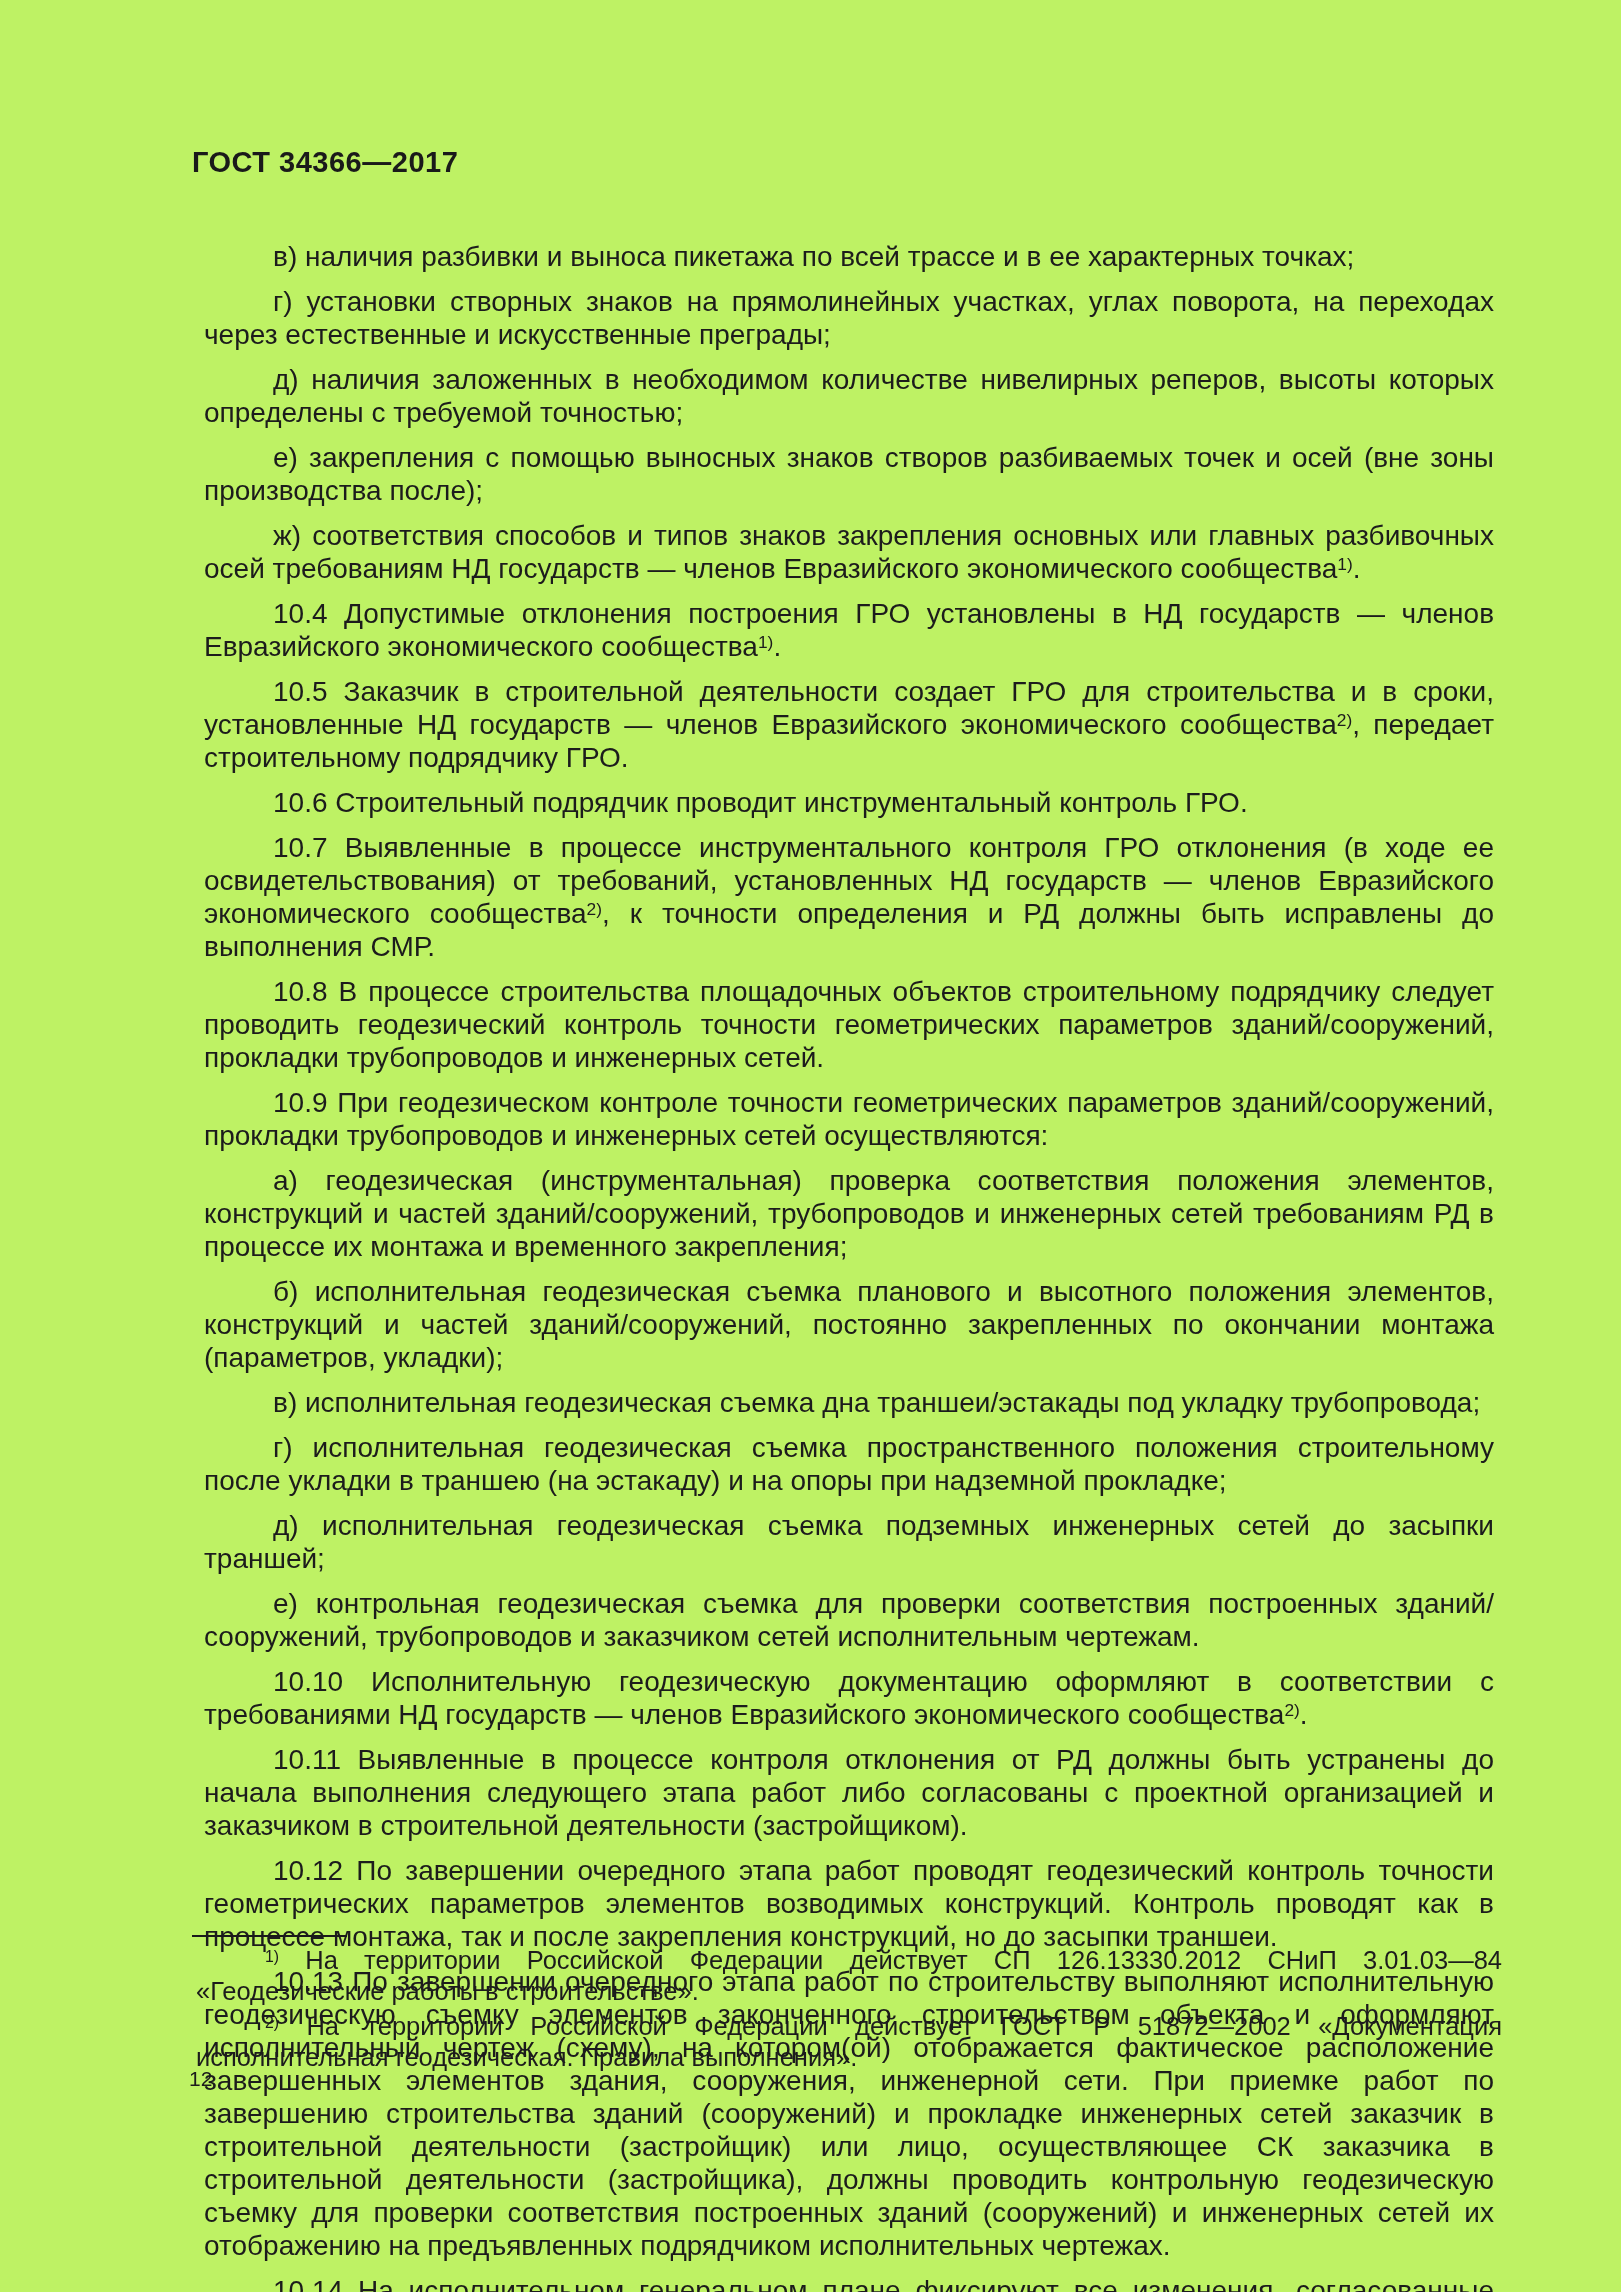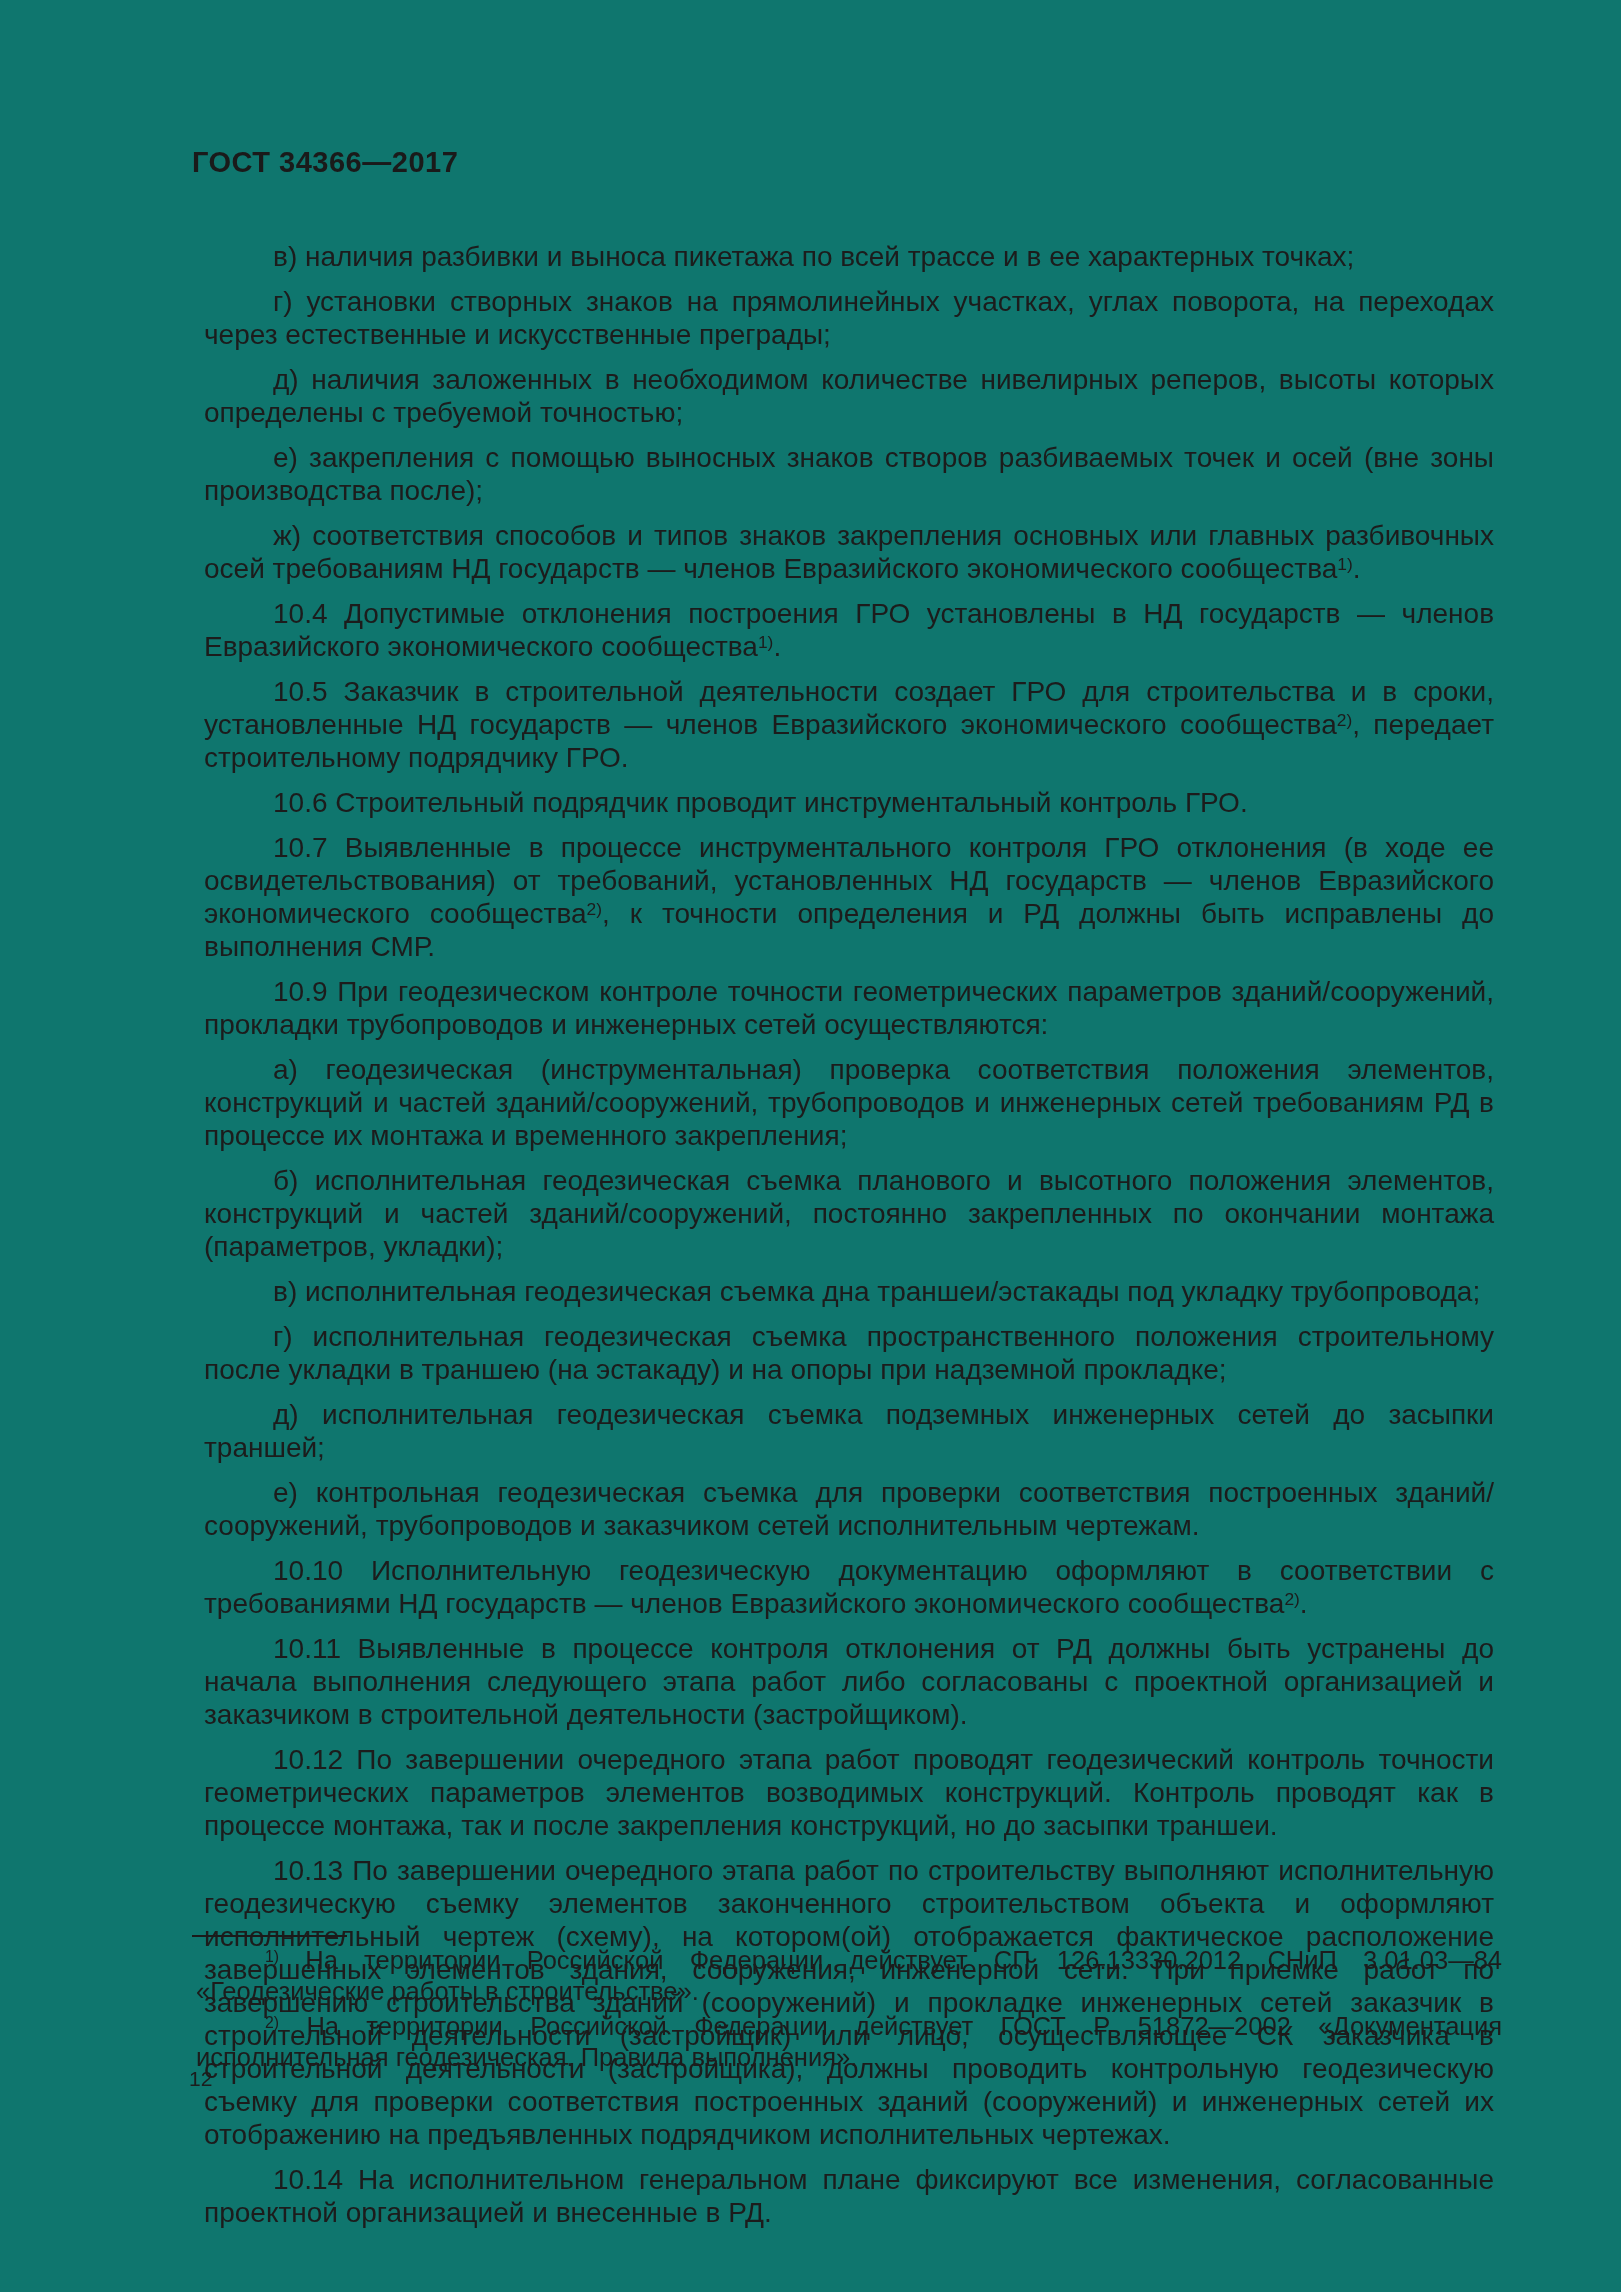--- a/index.html
+++ b/index.html
@@ -4,21 +4,21 @@
 <style>
   html, body {
     margin: 0;
     padding: 0;
     background: #ffffff;
   }
   .page {
     position: relative;
     width: 1621px;
     height: 2293px;
-    background: #0f766e;
+    background: #bef264;
     font-family: "Liberation Sans", "DejaVu Sans", sans-serif;
     color: #1c1c1c;
     overflow: hidden;
   }
   .doc-header {
     position: absolute;
     left: 192px;
     top: 147px;
     font-size: 29px;
     line-height: 31px;
@@ -86,20 +86,21 @@
   <div class="doc-body" id="doc-body">
       <p class="para">в) наличия разбивки и выноса пикетажа по всей трассе и в ее характерных точках;</p>
       <p class="para">г) установки створных знаков на прямолинейных участках, углах поворота, на переходах через естественные и искусственные преграды;</p>
       <p class="para">д) наличия заложенных в необходимом количестве нивелирных реперов, высоты которых определены с требуемой точностью;</p>
       <p class="para">е) закрепления с помощью выносных знаков створов разбиваемых точек и осей (вне зоны производства после);</p>
       <p class="para">ж) соответствия способов и типов знаков закрепления основных или главных разбивочных осей требованиям НД государств — членов Евразийского экономического сообщества<sup class="fnref">1)</sup>.</p>
       <p class="para">10.4 Допустимые отклонения построения ГРО установлены в НД государств — членов Евразийского экономического сообщества<sup class="fnref">1)</sup>.</p>
       <p class="para">10.5 Заказчик в строительной деятельности создает ГРО для строительства и в сроки, установленные НД государств — членов Евразийского экономического сообщества<sup class="fnref">2)</sup>, передает строительному подрядчику ГРО.</p>
       <p class="para">10.6 Строительный подрядчик проводит инструментальный контроль ГРО.</p>
       <p class="para">10.7 Выявленные в процессе инструментального контроля ГРО отклонения (в ходе ее освидетельствования) от требований, установленных НД государств — членов Евразийского экономического сообщества<sup class="fnref">2)</sup>, к точности определения и РД должны быть исправлены до выполнения СМР.</p>
+      <p class="para">10.8 В процессе строительства площадочных объектов строительному подрядчику следует проводить геодезический контроль точности геометрических параметров зданий/сооружений, прокладки трубопроводов и инженерных сетей.</p>
       <p class="para">10.9 При геодезическом контроле точности геометрических параметров зданий/сооружений, прокладки трубопроводов и инженерных сетей осуществляются:</p>
       <p class="para">а) геодезическая (инструментальная) проверка соответствия положения элементов, конструкций и частей зданий/сооружений, трубопроводов и инженерных сетей требованиям РД в процессе их монтажа и временного закрепления;</p>
       <p class="para">б) исполнительная геодезическая съемка планового и высотного положения элементов, конструкций и частей зданий/сооружений, постоянно закрепленных по окончании монтажа (параметров, укладки);</p>
       <p class="para">в) исполнительная геодезическая съемка дна траншеи/эстакады под укладку трубопровода;</p>
       <p class="para">г) исполнительная геодезическая съемка пространственного положения строительному после укладки в траншею (на эстакаду) и на опоры при надземной прокладке;</p>
       <p class="para">д) исполнительная геодезическая съемка подземных инженерных сетей до засыпки траншей;</p>
       <p class="para">е) контрольная геодезическая съемка для проверки соответствия построенных зданий/сооружений, трубопроводов и заказчиком сетей исполнительным чертежам.</p>
       <p class="para">10.10 Исполнительную геодезическую документацию оформляют в соответствии с требованиями НД государств — членов Евразийского экономического сообщества<sup class="fnref">2)</sup>.</p>
       <p class="para">10.11 Выявленные в процессе контроля отклонения от РД должны быть устранены до начала выполнения следующего этапа работ либо согласованы с проектной организацией и заказчиком в строительной деятельности (застройщиком).</p>
       <p class="para">10.12 По завершении очередного этапа работ проводят геодезический контроль точности геометрических параметров элементов возводимых конструкций. Контроль проводят как в процессе монтажа, так и после закрепления конструкций, но до засыпки траншеи.</p>

